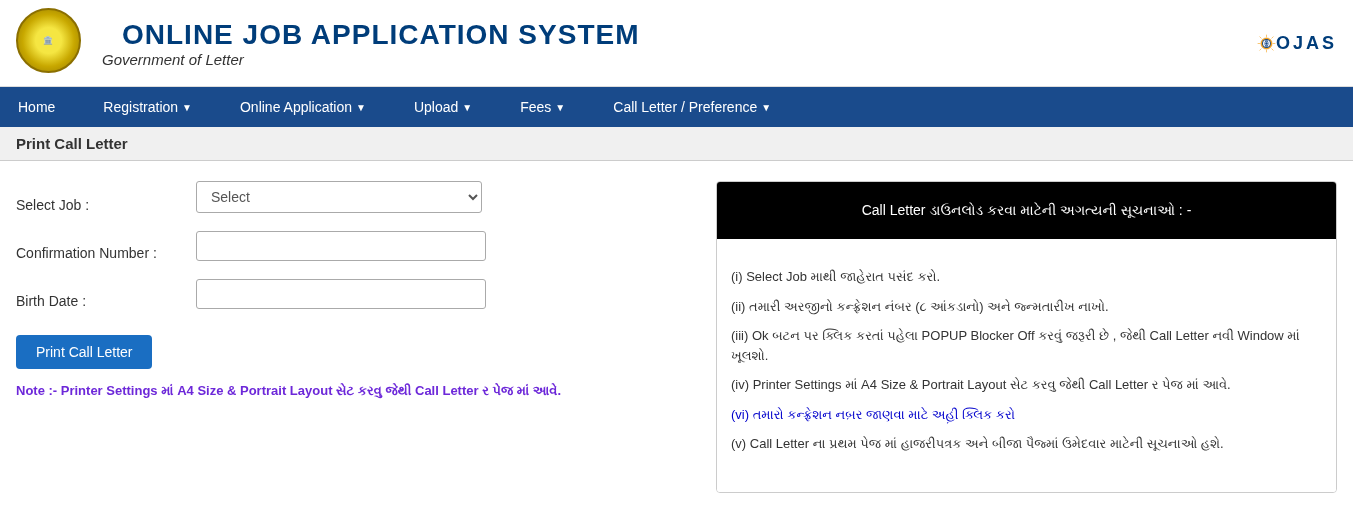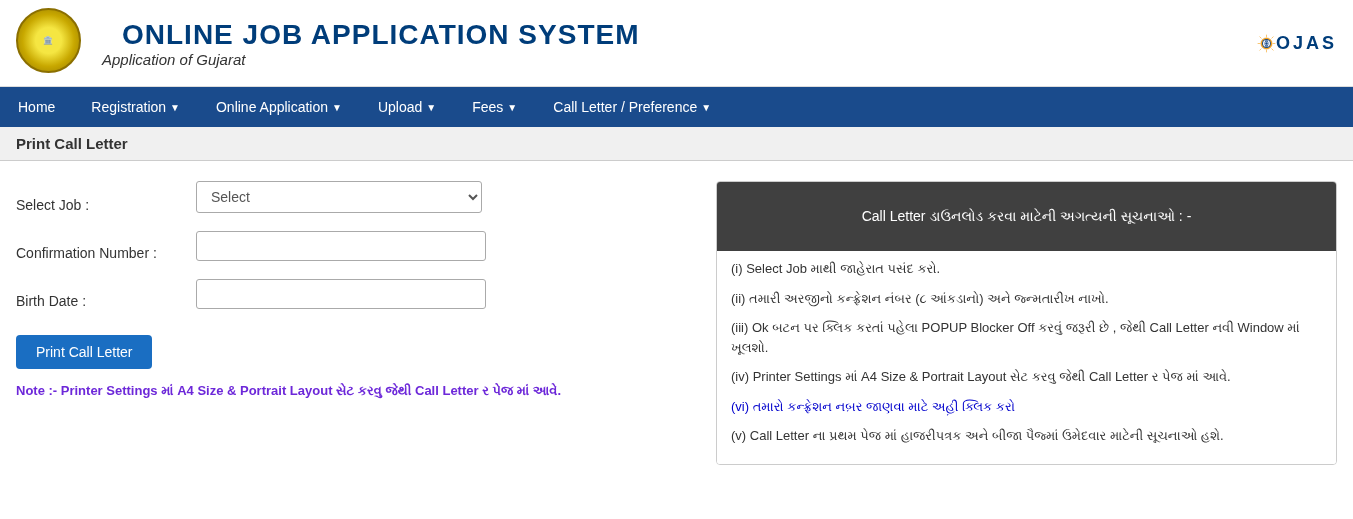--- a/index.html
+++ b/index.html
@@ -37,20 +37,21 @@
       display: flex;
       align-items: center;
       justify-content: center;
     }
 
     
     .navbar {
       background: #1a4b8c;
       display: flex;
       align-items: flex-end;
+      gap: 12px;
     }
     .nav-item {
       color: #fff;
       padding: 12px 18px;
       cursor: pointer;
       font-size: 14px;
       display: flex;
       align-items: center;
       gap: 4px;
       white-space: nowrap;
@@ -135,28 +136,28 @@
     }
 
     
     .info-box {
       flex: 1;
       border: 1px solid #ccc;
       border-radius: 4px;
       overflow: hidden;
     }
     .info-box-header {
-      background: #404040;
+      background: #000000;
       color: #fff;
-      padding: 26px 14px;
+      padding: 20px 14px;
       font-size: 14px;
       text-align: center;
     }
     .info-box-body {
-      padding: 8px 14px;
+      padding: 28px 14px;
       background: #fff;
     }
     .info-box-body p {
       font-size: 13px;
       color: #333;
       margin-bottom: 10px;
       line-height: 1.5;
     }
 
     
@@ -196,21 +197,21 @@
 <body>
 
 <div class="header">
   <div class="header-logo-left">
     <div class="emblem">
       <span style="font-size:8px;color:#333;">🏛️</span>
     </div>
   </div>
   <div class="header-title-block">
     <div class="header-title">ONLINE JOB APPLICATION SYSTEM</div>
-    <div class="header-subtitle">Application of Gujarat</div>
+    <div class="header-subtitle">Government of Letter</div>
   </div>
   <div class="header-logo-right ojas-logo">
     <svg class="ojas-sun" viewBox="0 0 60 60">
 
       <g stroke="#f5a623" stroke-width="2">
         <line x1="30" y1="2" x2="30" y2="10"></line>
         <line x1="30" y1="50" x2="30" y2="58"></line>
         <line x1="2" y1="30" x2="10" y2="30"></line>
         <line x1="50" y1="30" x2="58" y2="30"></line>
         <line x1="8" y1="8" x2="14" y2="14"></line>

